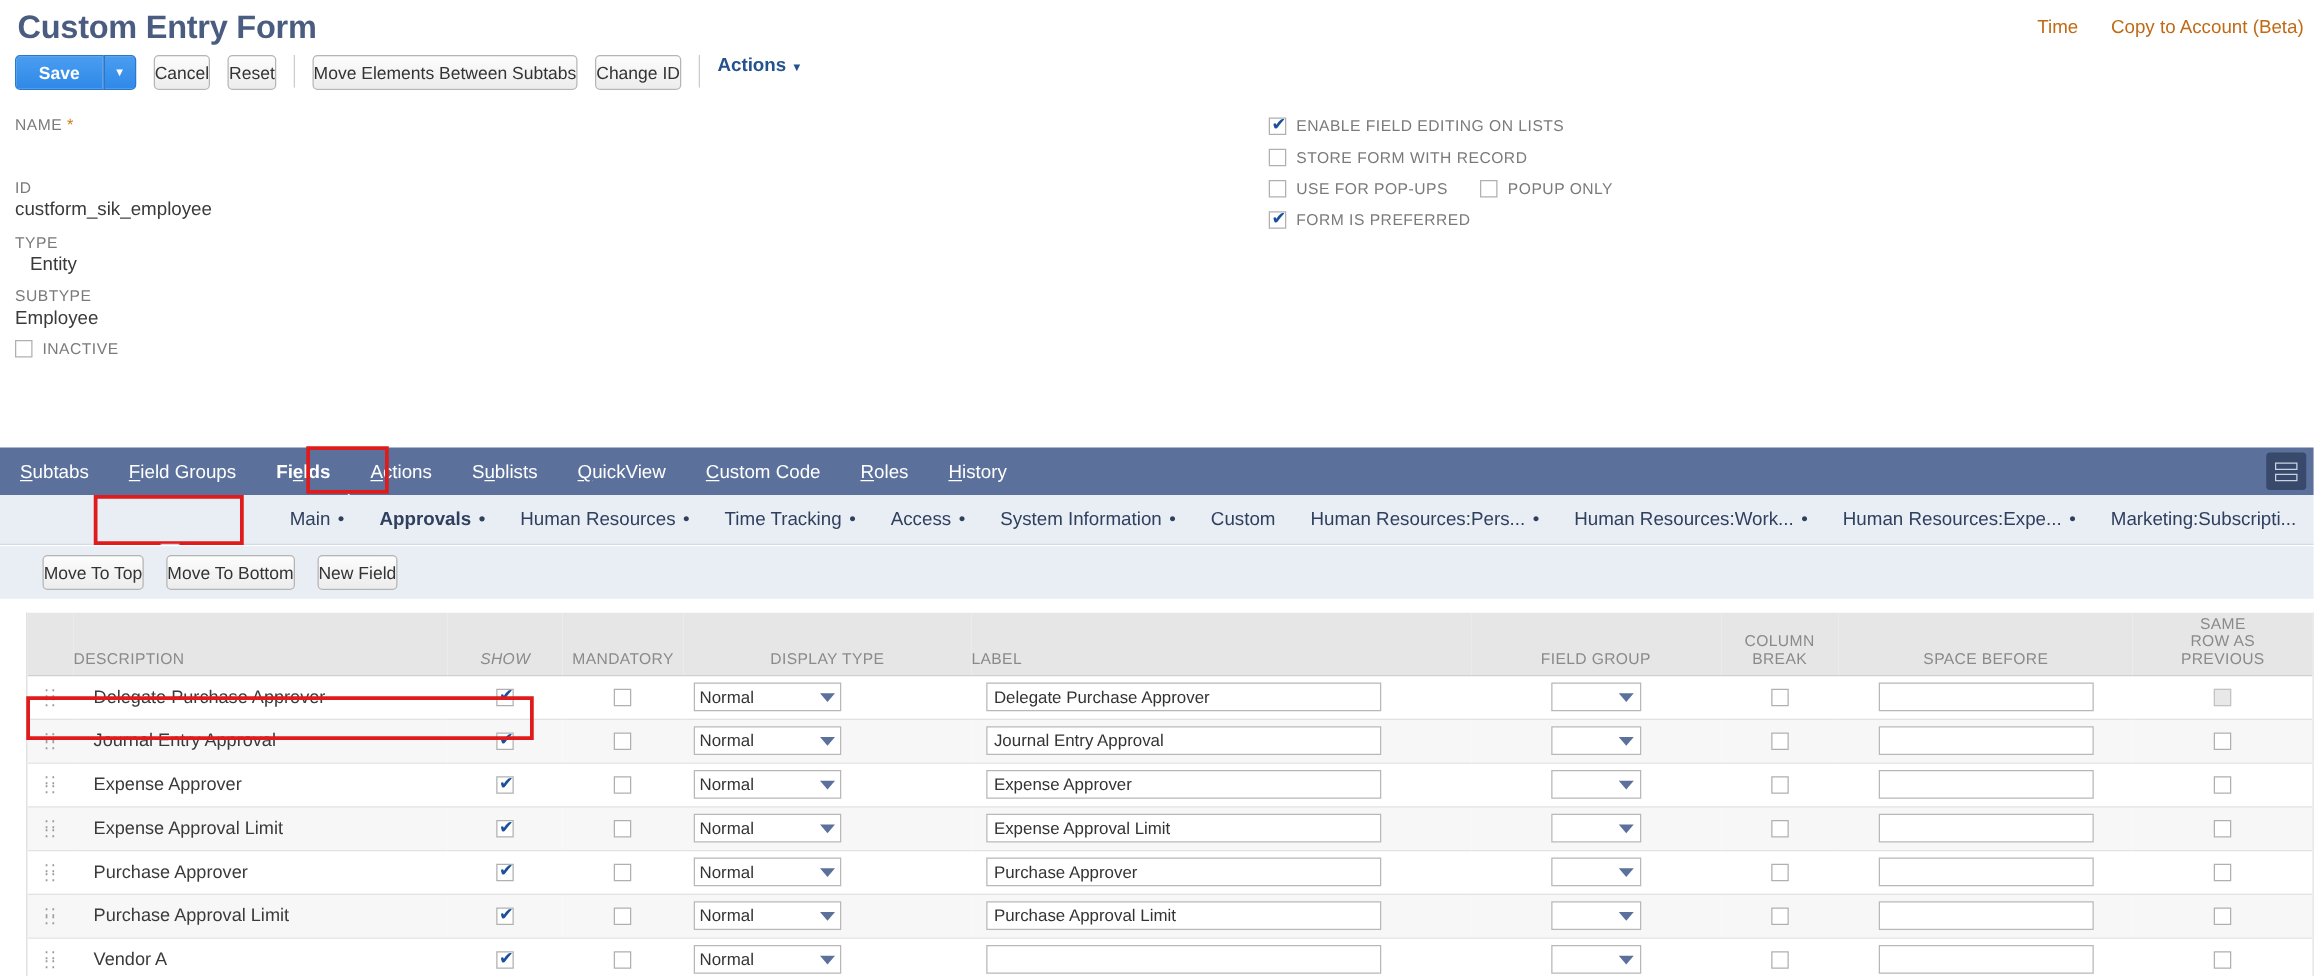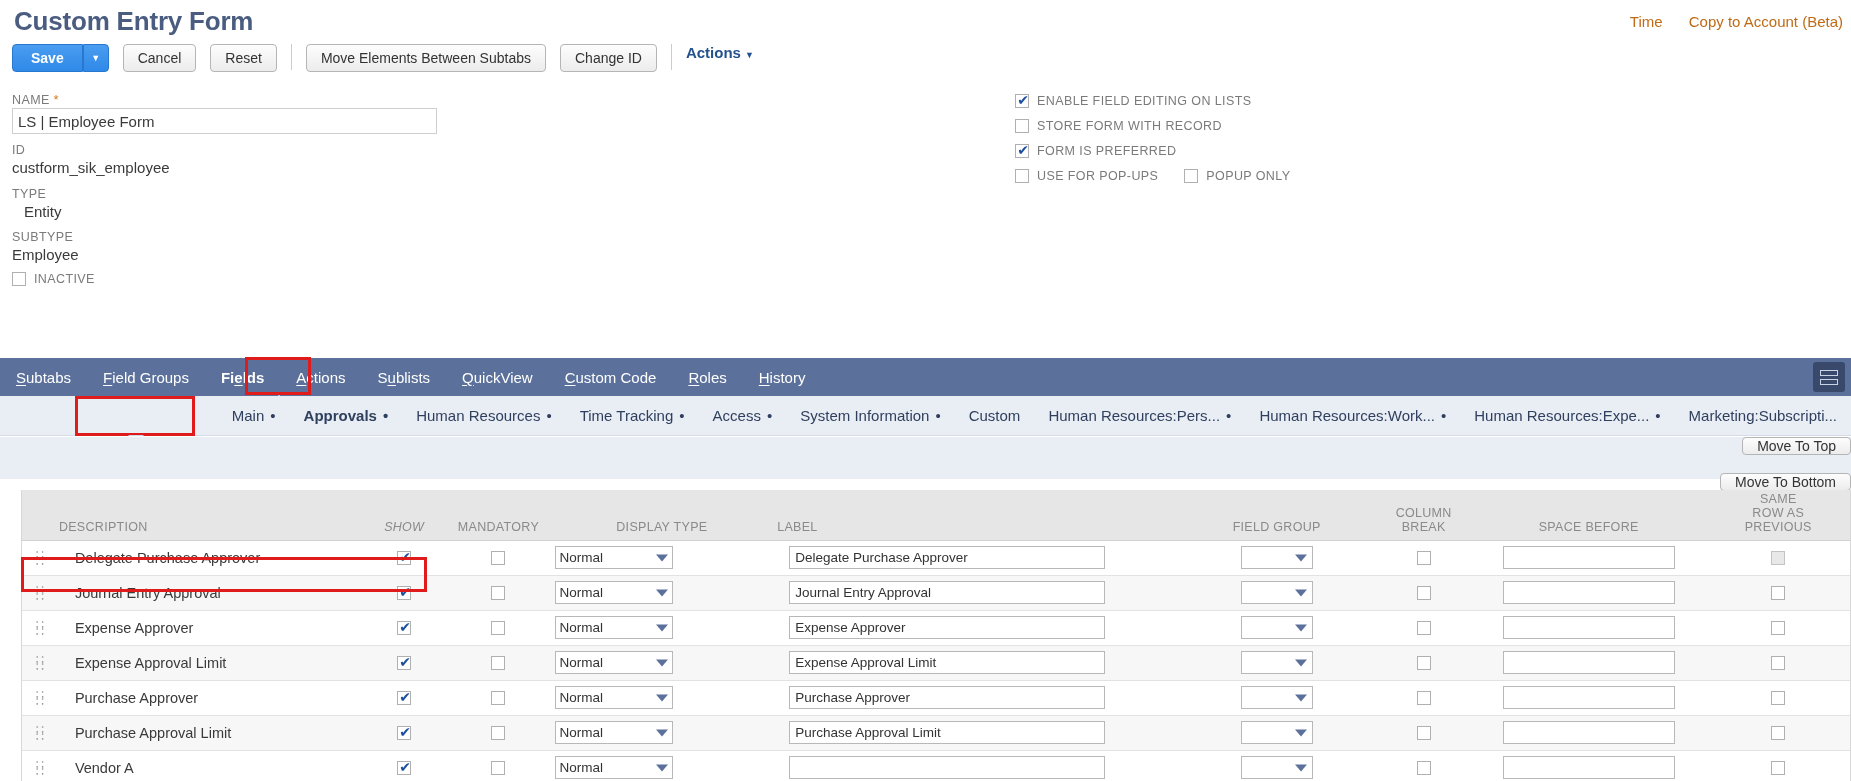--- a/index.html
+++ b/index.html
@@ -24,21 +24,21 @@
     font-size: 15px; color: #c87d2e;
   }
   .top-links a { color: #c06a15; text-decoration: none; margin-left: 22px; cursor: pointer; }
 
   
   .toolbar { position: absolute; left: 12px; top: 44px; display: flex; align-items: flex-start; }
   .btn {
     height: 28px; border: 1px solid #b5b5b5; border-radius: 4px;
     background: linear-gradient(#fdfdfd,#ececec);
     font-family: "Liberation Sans", sans-serif;
-    font-size: 14px; color: #333; padding: 0 14px; cursor: pointer;
+    font-size: 14px; color: #333; padding: 0 0; cursor: pointer;
     display: flex; align-items: center; justify-content: center;
   }
   .btn-save {
     background: linear-gradient(#4a9df0,#2f89e8);
     border: 1px solid #2878cf; color: #fff; font-weight: bold;
     border-top-right-radius: 0; border-bottom-right-radius: 0;
     padding: 0 18px;
   }
   .btn-save-arrow {
     background: linear-gradient(#4a9df0,#2f89e8);
@@ -143,21 +143,21 @@
   .subtab-caret {
     position: absolute; left: 128px; top: 436px;
     width: 0; height: 0; border-left: 8px solid transparent;
     border-right: 8px solid transparent; border-top: 8px solid #ffffff;
     filter: drop-shadow(0 -1px 0 #cfd6e3);
   }
 
   
   .row-buttons {
     position: absolute; left: 0; top: 437px; width: 1851px; height: 42px;
-    background: #e9edf4; display: flex; align-items: flex-end; padding-left: 34px; gap: 18px; flex-direction: column;
+    background: #e9edf4; display: flex; align-items: center; padding-left: 34px; gap: 18px;
   }
 
   
   .table-wrap {
     position: absolute; left: 21px; top: 490px; width: 1830px; height: 291px;
     background: #fff; border-left: 1px solid #d8d8d8; border-right: 1px solid #d8d8d8;
     overflow: hidden;
   }
   table.grid { width: 100%; border-collapse: collapse; table-layout: fixed; }
   table.grid thead th {
@@ -250,21 +250,20 @@
     <div class="divider-v"></div>
     <span class="actions-link">
       <span>Actions</span><span class="caret-sm">▼</span>
     </span>
   </div>
 
   <div class="lbl field-name-label">
     <span>NAME</span>
     <span class="req">*</span>
   </div>
-  <input class="name-input" type="text" value="LS | Employee Form" style="">
 
   <div class="lbl field-id-label">ID</div>
   <div class="val field-id-val">custform_sik_employee</div>
 
   <div class="lbl field-type-label">TYPE</div>
   <div class="val field-type-val">Entity</div>
 
   <div class="lbl field-sub-label">SUBTYPE</div>
   <div class="val field-sub-val">Employee</div>
 
@@ -274,31 +273,31 @@
   </div>
 
   <div class="opts">
     <div class="opt-row">
       <span class="cb checked"></span>
       <span class="cb-label">ENABLE FIELD EDITING ON LISTS</span>
     </div>
     <div class="opt-row">
       <span class="cb"></span>
       <span class="cb-label">STORE FORM WITH RECORD</span>
-    </div>
-    <div class="opt-row">
-      <span class="cb checked"></span>
-      <span class="cb-label">FORM IS PREFERRED</span>
     </div>
     <div class="opt-row inline2">
       <span class="cb"></span>
       <span class="cb-label">USE FOR POP-UPS</span>
       <span class="opt-inline-gap"></span>
       <span class="cb"></span>
       <span class="cb-label">POPUP ONLY</span>
+    </div>
+    <div class="opt-row">
+      <span class="cb checked"></span>
+      <span class="cb-label">FORM IS PREFERRED</span>
     </div>
   </div>
 
   <div class="tabbar">
     <div class="tab">
         <span><u>S</u></span>
         <span>ubtabs</span>
       </div>
     <div class="tab">
         <span><u>F</u></span>

